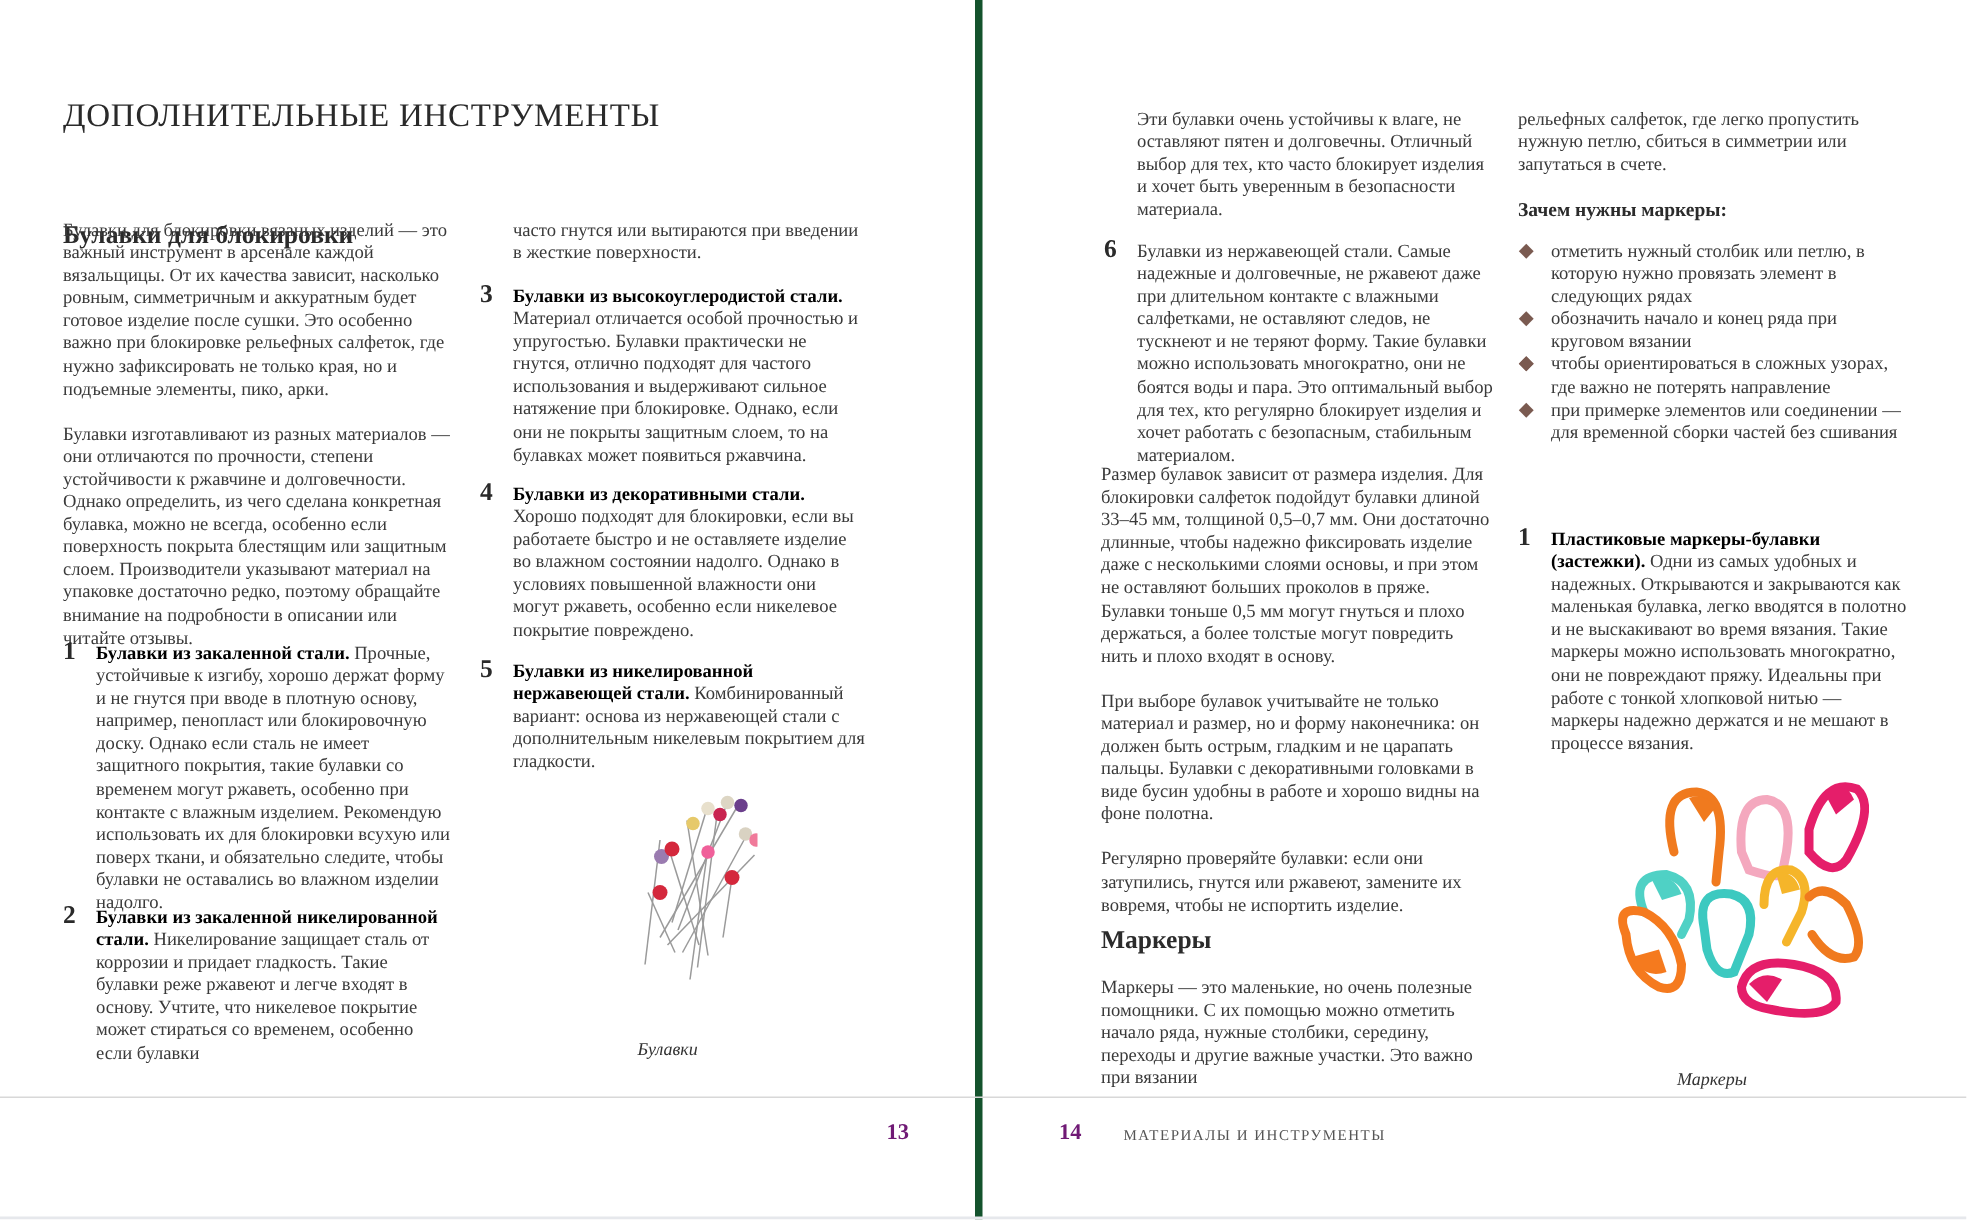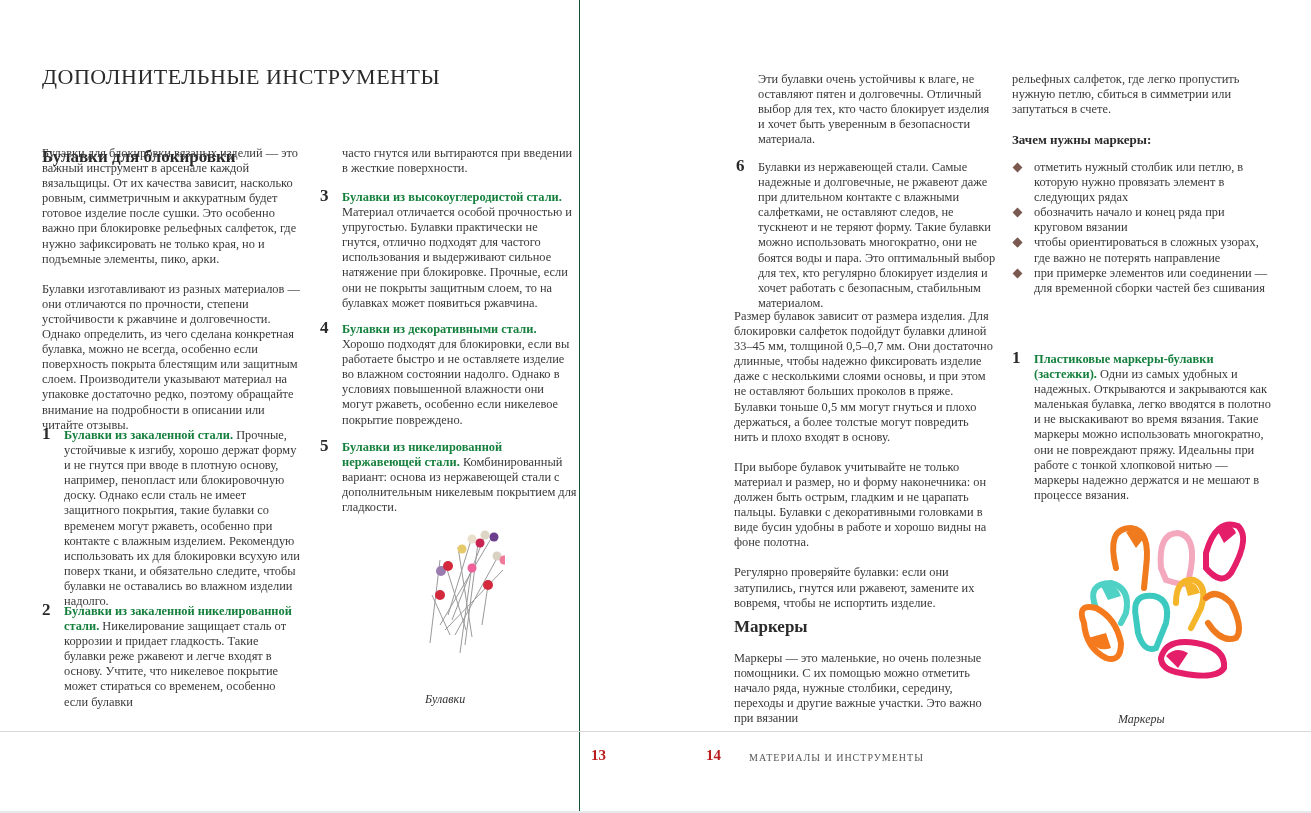--- a/index.html
+++ b/index.html
@@ -1,28 +1,28 @@
 <!DOCTYPE html>
 <html><head>
   <meta charset="utf-8">
   <style>
     * { box-sizing: border-box; margin: 0; padding: 0; }
     html, body { width: 1311px; height: 813px; background: #ffffff; overflow: hidden; }
     body { position: relative; font-family: "DejaVu Serif", "Liberation Serif", serif; color: #3a3a3a; }
 
     .spread { position: absolute; inset: 0; }
     .page { position: absolute; top: 0; height: 813px; background: #ffffff; }
-    .page-left { left: 0; width: 580px; border-right: 1px solid #14532d; }
+    .page-left { left: 0; width: 655px; border-right: 5px solid #14532d; }
     .page-right { left: 656px; width: 655px; }
 
     .footer-rule { position: absolute; left: 0; right: 0; top: 731px; height: 1px; background: #d8d8d8; }
     .bottom-edge { position: absolute; left: 0; right: 0; top: 811px; height: 2px; background: #e6e8ec; }
 
     .txt { font-family: "Liberation Serif", serif; font-size: 12.4px; line-height: 15.1px; color: #3a3a3a; }
-    .txt b, .bold { font-weight: bold; color: #15803d; }
+    .txt b, .bold { font-weight: bold; color: #000000; }
 
     .chapter-title {
       position: absolute; left: 42px; top: 64px;
       font-family: "Liberation Serif", serif; font-size: 22px; letter-spacing: 0.5px;
       color: #2a2a2a; text-transform: uppercase; font-weight: normal;
     }
     .section-title {
       position: absolute; font-family: "Liberation Serif", serif; font-weight: bold;
       font-size: 17px; color: #2b2b2b;
     }
@@ -40,21 +40,21 @@
       font-family: "Liberation Serif", serif; font-weight: bold; font-size: 17px; color: #2a2a2a;
     }
 
     .caption {
       position: absolute; font-family: "Liberation Serif", serif; font-style: italic;
       font-size: 12px; color: #333; margin-top: 18px;
     }
 
     .folio {
       position: absolute; font-family: "Liberation Serif", serif; font-weight: bold;
-      font-size: 15px; color: #b91c1c;
+      font-size: 15px; color: #701a75;
     }
     .running-head {
       position: absolute; font-family: "Liberation Serif", serif; font-size: 10px;
       letter-spacing: 1px; color: #555; text-transform: uppercase; text-align: right;
     }
 
     .bullet-list { position: absolute; list-style: none; }
     .bullet-list li { position: relative; padding-left: 22px; }
     .bullet-list li .diamond {
       position: absolute; left: 2px; top: 4px; width: 7px; height: 7px;
@@ -84,21 +84,21 @@
 
     <div class="num-item txt" style="left:64px; top:604px; width:236px;">
       <span class="num">2</span>
       <b>Булавки из закаленной никелированной стали.</b><span> Никелирование защищает сталь от коррозии и придает гладкость. Такие булавки реже ржавеют и легче входят в основу. Учтите, что никелевое покрытие может стираться со временем, особенно если булавки</span>
     </div>
 
     <div class="block txt" style="left:342px; top:146px; width:232px;">часто гнутся или вытираются при введении в жесткие поверхности.</div>
 
     <div class="num-item txt" style="left:342px; top:190px; width:235px;">
       <span class="num">3</span>
-      <b>Булавки из высокоуглеродистой стали.</b><span> Материал отличается особой прочностью и упругостью. Булавки практически не гнутся, отлично подходят для частого использования и выдерживают сильное натяжение при блокировке. Прочные, если они не покрыты защитным слоем, то на булавках может появиться ржавчина.</span>
+      <b>Булавки из высокоуглеродистой стали.</b><span> Материал отличается особой прочностью и упругостью. Булавки практически не гнутся, отлично подходят для частого использования и выдерживают сильное натяжение при блокировке. Однако, если они не покрыты защитным слоем, то на булавках может появиться ржавчина.</span>
     </div>
 
     <div class="num-item txt" style="left:342px; top:322px; width:235px;">
       <span class="num">4</span>
       <b>Булавки из декоративными стали.</b><span> Хорошо подходят для блокировки, если вы работаете быстро и не оставляете изделие во влажном состоянии надолго. Однако в условиях повышенной влажности они могут ржаветь, особенно если никелевое покрытие повреждено.</span>
     </div>
 
     <div class="num-item txt" style="left:342px; top:440px; width:235px;">
       <span class="num">5</span>
       <b>Булавки из никелированной нержавеющей стали.</b><span> Комбинированный вариант: основа из нержавеющей стали с дополнительным никелевым покрытием для гладкости.</span>

